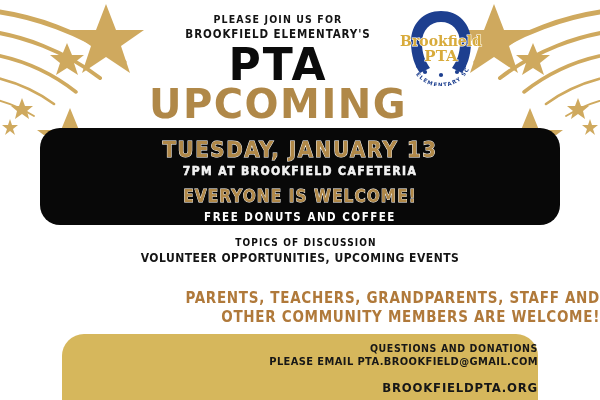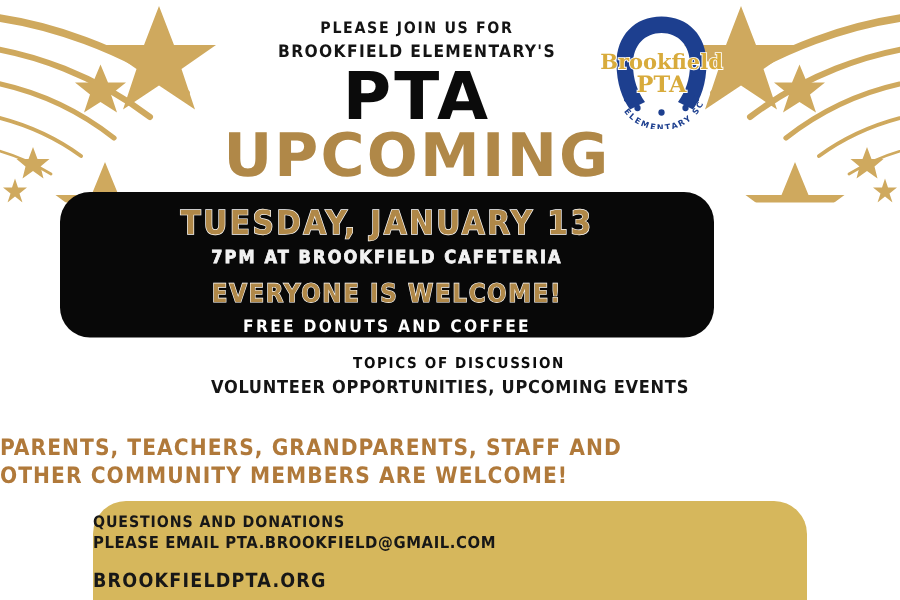--- a/index.html
+++ b/index.html
@@ -74,21 +74,21 @@
     top: 6px;
     width: 98px;
     height: 80px;
   }
 
   
   .banner {
     position: absolute;
     left: 40px;
     top: 128px;
-    width: 436px;
+    width: 520px;
     height: 97px;
     background: #080808;
     border-radius: 20px;
     text-align: center;
     box-sizing: border-box;
     padding-top: 9px;
   }
   .b-date {
     font-size: 22px;
     font-weight: bold;
@@ -148,40 +148,40 @@
     color: #151515;
     line-height: 14px;
   }
 
   
   .invite {
     position: absolute;
     left: 0;
     top: 289px;
     width: 600px;
-    text-align: left;
+    text-align: right;
   }
   .invite-line {
     font-size: 15px;
     font-weight: bold;
     letter-spacing: 0.7px;
     color: #b0793a;
     line-height: 19px;
   }
 
   
   .footer {
     position: absolute;
     left: 62px;
     top: 334px;
     width: 476px;
     height: 66px;
     background: #d6b75c;
     border-radius: 22px 22px 0 0;
-    text-align: left;
+    text-align: right;
     box-sizing: border-box;
     padding-top: 8px;
   }
   .f-q {
     font-size: 10.5px;
     font-weight: bold;
     letter-spacing: 0.6px;
     color: #171717;
     line-height: 13px;
   }

